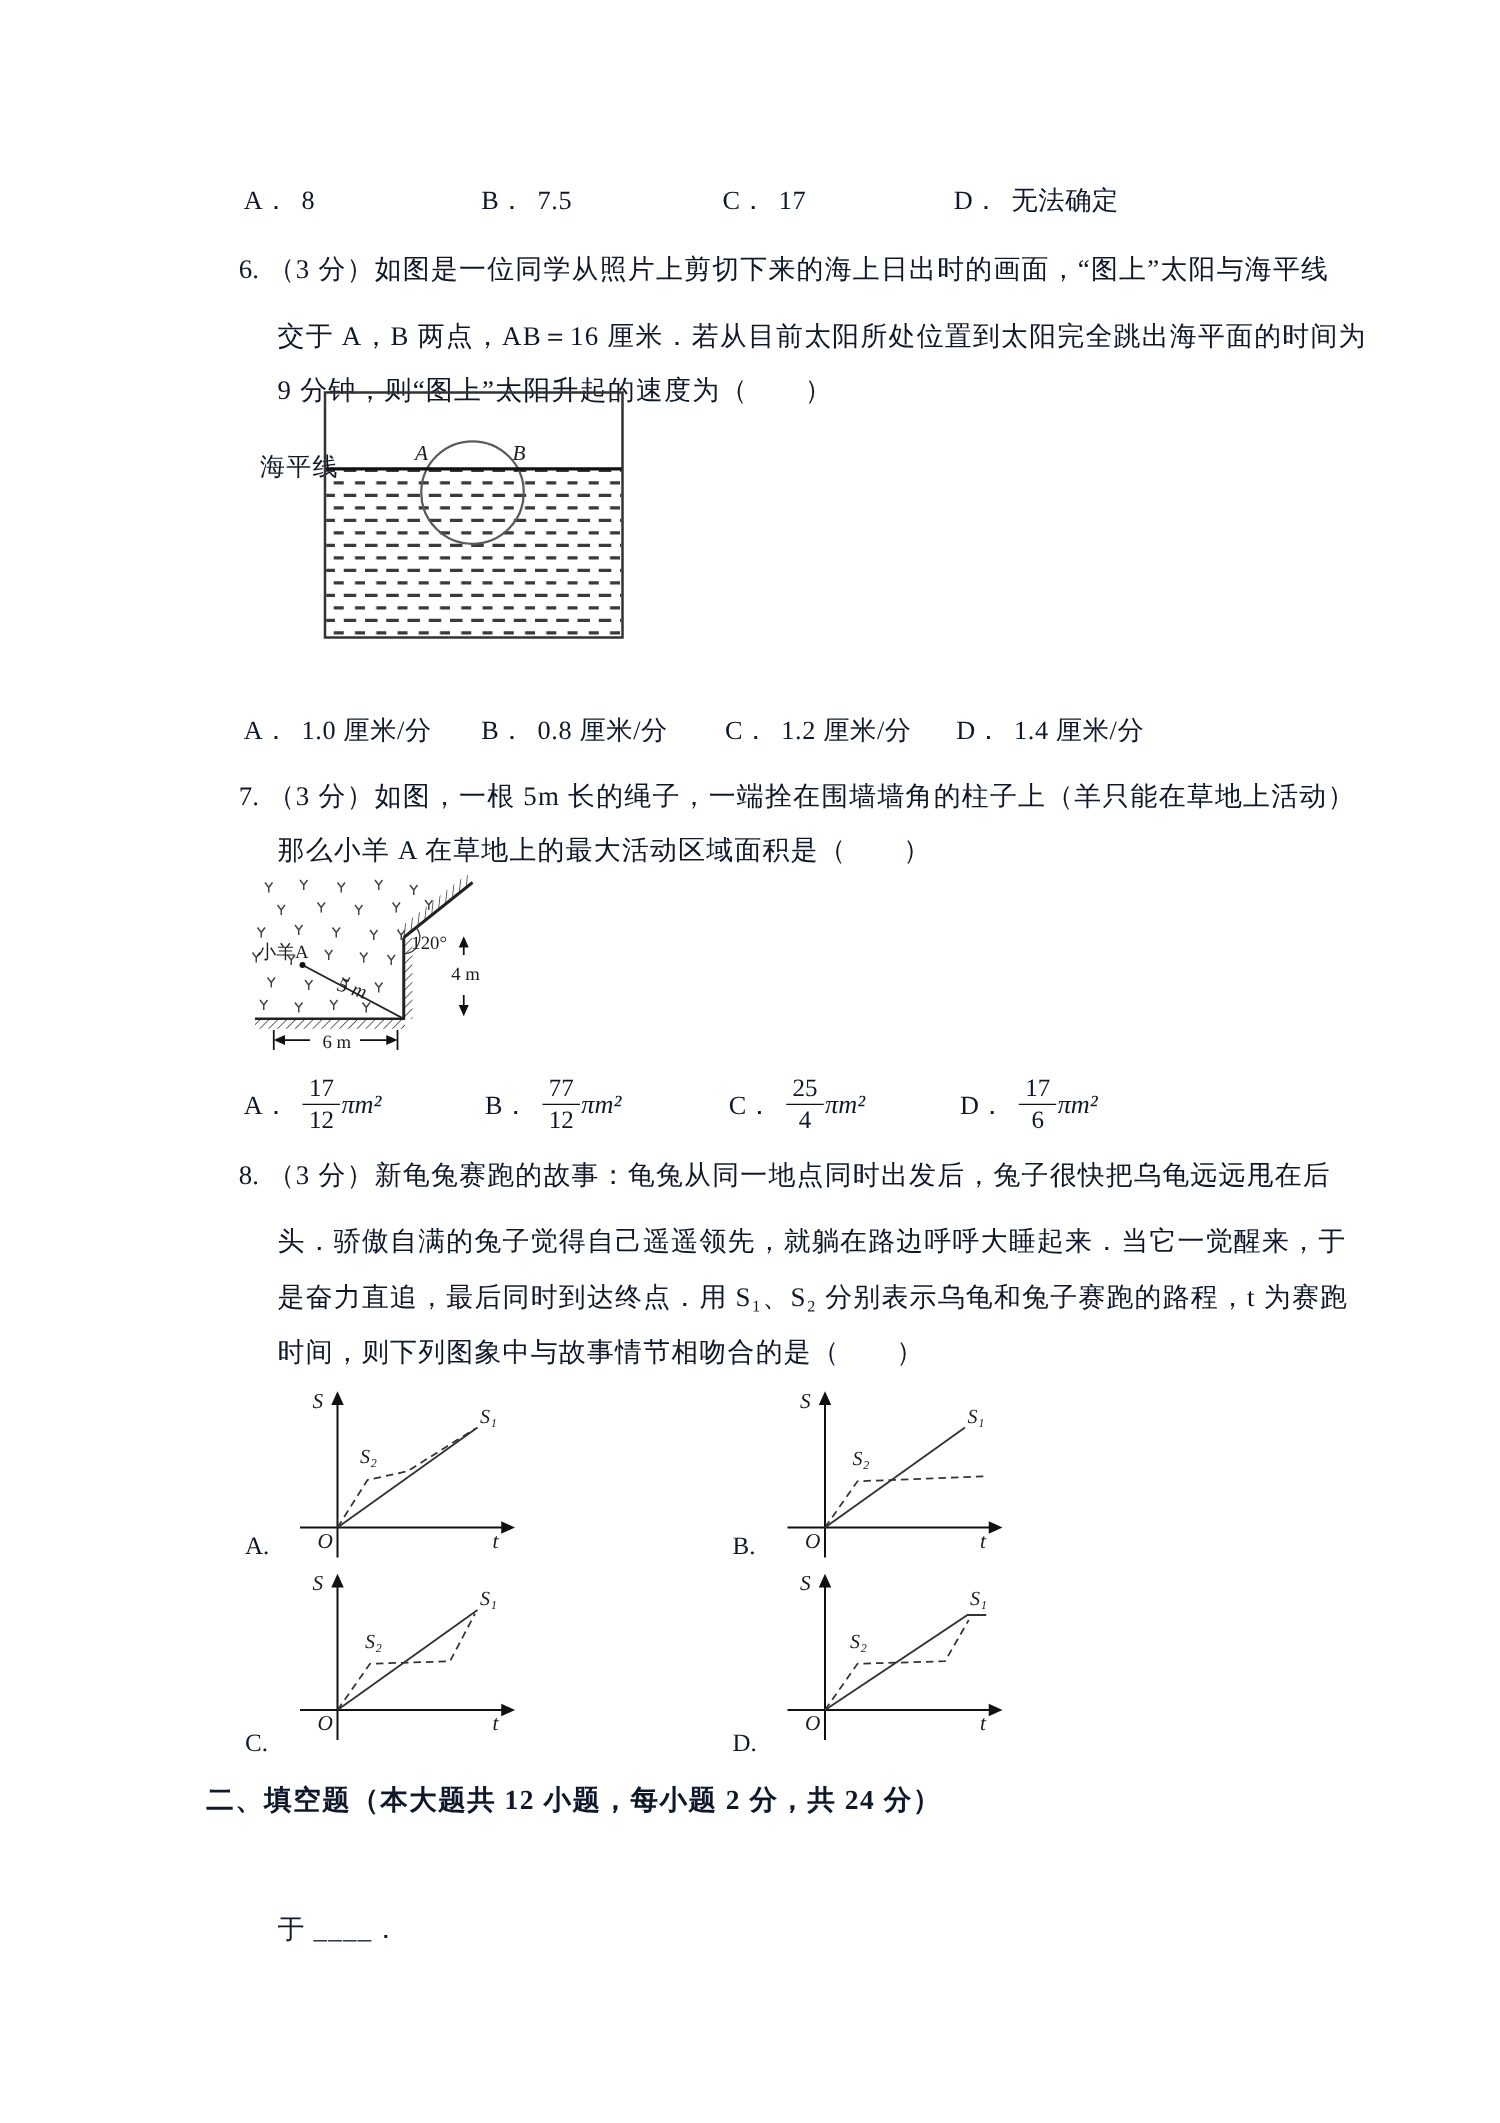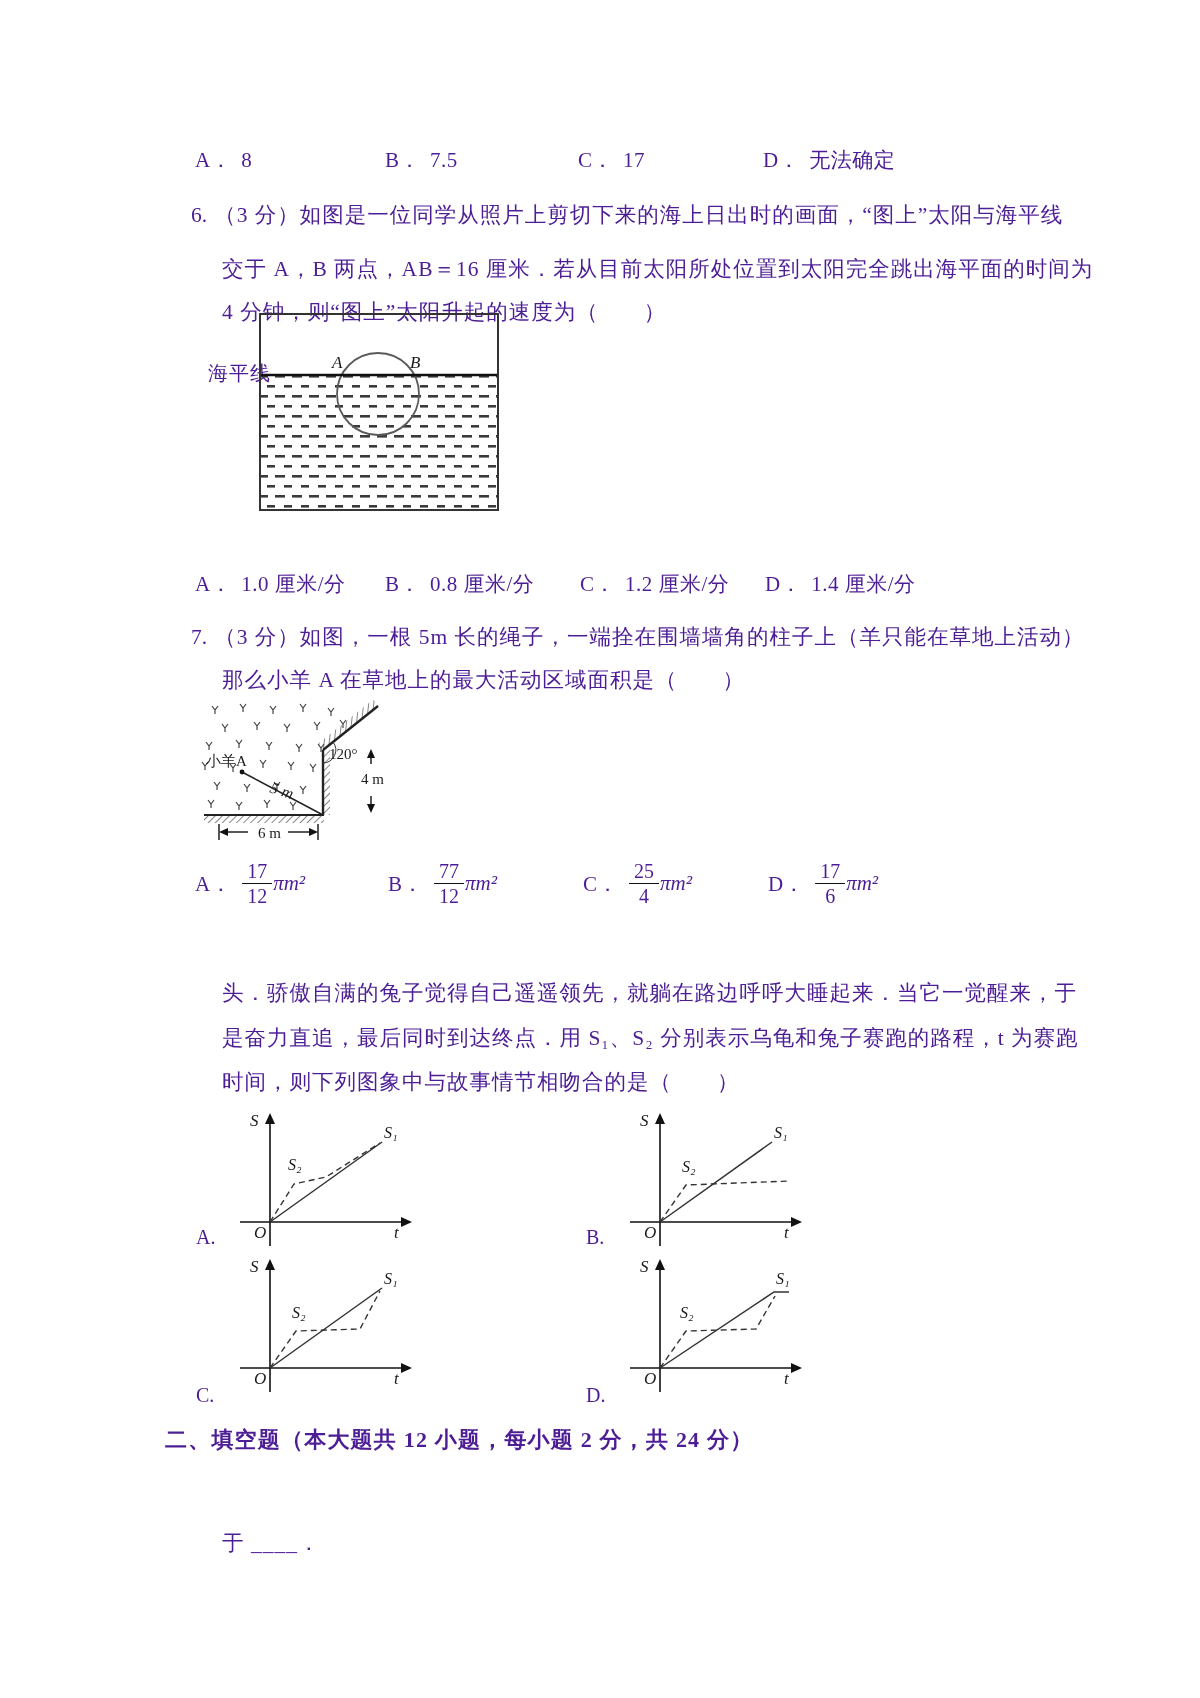--- a/index.html
+++ b/index.html
@@ -1,17 +1,17 @@
 <!DOCTYPE html>
 <html><head>
 <meta charset="utf-8">
 <style>
   html,body{margin:0;padding:0;background:#9a9a9a;}
   .page{position:relative;width:1200px;height:1698px;margin:0 auto;background:#ffffff;
-        font-family:"Liberation Serif","DejaVu Serif",serif;color:#4c1d95;overflow:hidden;}
+        font-family:"Liberation Serif","DejaVu Serif",serif;color:#0f172a;overflow:hidden;}
   .tline{position:absolute;white-space:nowrap;font-size:21.5px;letter-spacing:1px;line-height:1.2;margin-left:26px;}
   .qnum{display:inline-block;margin-right:7px;letter-spacing:0;}
   .opt{position:absolute;white-space:nowrap;font-size:21px;letter-spacing:0.5px;}
   .optlabel{margin-right:10px;letter-spacing:0;}
   .optf{position:absolute;display:flex;align-items:center;font-size:21px;}
   .frac{display:inline-block;text-align:center;font-size:20px;line-height:1.12;margin:8px 1px;}
   .frac .num{display:block;padding:0 5px 1px 5px;border-bottom:1.6px solid #111;}
   .frac .den{display:block;padding-top:1px;}
   .fsuffix{font-style:italic;letter-spacing:0;}
   .sealab{position:absolute;font-size:20px;letter-spacing:1px;}
@@ -28,21 +28,21 @@
 
 <div class="page">
 
   <div class="opt" style="left:195px;top:146px"><span class="optlabel">A．</span><span>8</span></div>
   <div class="opt" style="left:385px;top:146px"><span class="optlabel">B．</span><span>7.5</span></div>
   <div class="opt" style="left:578px;top:146px"><span class="optlabel">C．</span><span>17</span></div>
   <div class="opt" style="left:763px;top:146px"><span class="optlabel">D．</span><span>无法确定</span></div>
 
   <div class="tline" style="left:165px;top:203px"><span class="qnum">6.</span><span>（3 分）如图是一位同学从照片上剪切下来的海上日出时的画面，“图上”太阳与海平线</span></div>
   <div class="tline" style="left:196px;top:257px">交于 A，B 两点，AB＝16 厘米．若从目前太阳所处位置到太阳完全跳出海平面的时间为</div>
-  <div class="tline" style="left:196px;top:300px">4 分钟，则“图上”太阳升起的速度为（　　）</div>
+  <div class="tline" style="left:196px;top:300px">9 分钟，则“图上”太阳升起的速度为（　　）</div>
 
   <div class="sealab" style="left:208px;top:360px">海平线</div>
 
   <svg style="position:absolute;left:258px;top:312px" width="242" height="200" viewBox="0 0 242 200">
     <defs>
       <pattern id="waterdash" width="17" height="20" patternUnits="userSpaceOnUse">
         <rect x="0" y="3" width="10" height="2.6" fill="#3a3a3a"></rect>
         <rect x="9" y="13" width="10" height="2.6" fill="#3a3a3a"></rect>
       </pattern>
     </defs>
@@ -155,20 +155,21 @@
   </div>
   <div class="optf" style="left:768px;top:852px">
     <span class="optlabel">D．</span>
     <span class="frac">
         <span class="num">17</span>
         <span class="den">6</span>
       </span>
     <span class="fsuffix">πm²</span>
   </div>
 
+  <div class="tline" style="left:165px;top:928px"><span class="qnum">8.</span><span>（3 分）新龟兔赛跑的故事：龟兔从同一地点同时出发后，兔子很快把乌龟远远甩在后</span></div>
   <div class="tline" style="left:196px;top:981px">头．骄傲自满的兔子觉得自己遥遥领先，就躺在路边呼呼大睡起来．当它一觉醒来，于</div>
   <div class="tline" style="left:196px;top:1026px">是奋力直追，最后同时到达终点．用 S₁、S₂ 分别表示乌龟和兔子赛跑的路程，t 为赛跑</div>
   <div class="tline" style="left:196px;top:1070px">时间，则下列图象中与故事情节相吻合的是（　　）</div>
 
   <svg style="position:absolute;left:222px;top:1110px" width="200" height="140" viewBox="0 0 200 140">
     <line x1="48" y1="136" x2="48" y2="8" stroke="#111" stroke-width="1.6"></line>
     <polygon points="48,3 43,14 53,14" fill="#111"></polygon>
     <line x1="18" y1="112" x2="184" y2="112" stroke="#111" stroke-width="1.6"></line>
     <polygon points="190,112 179,107 179,117" fill="#111"></polygon>
     <line x1="48" y1="112" x2="160" y2="32" stroke="#333" stroke-width="1.5"></line>

